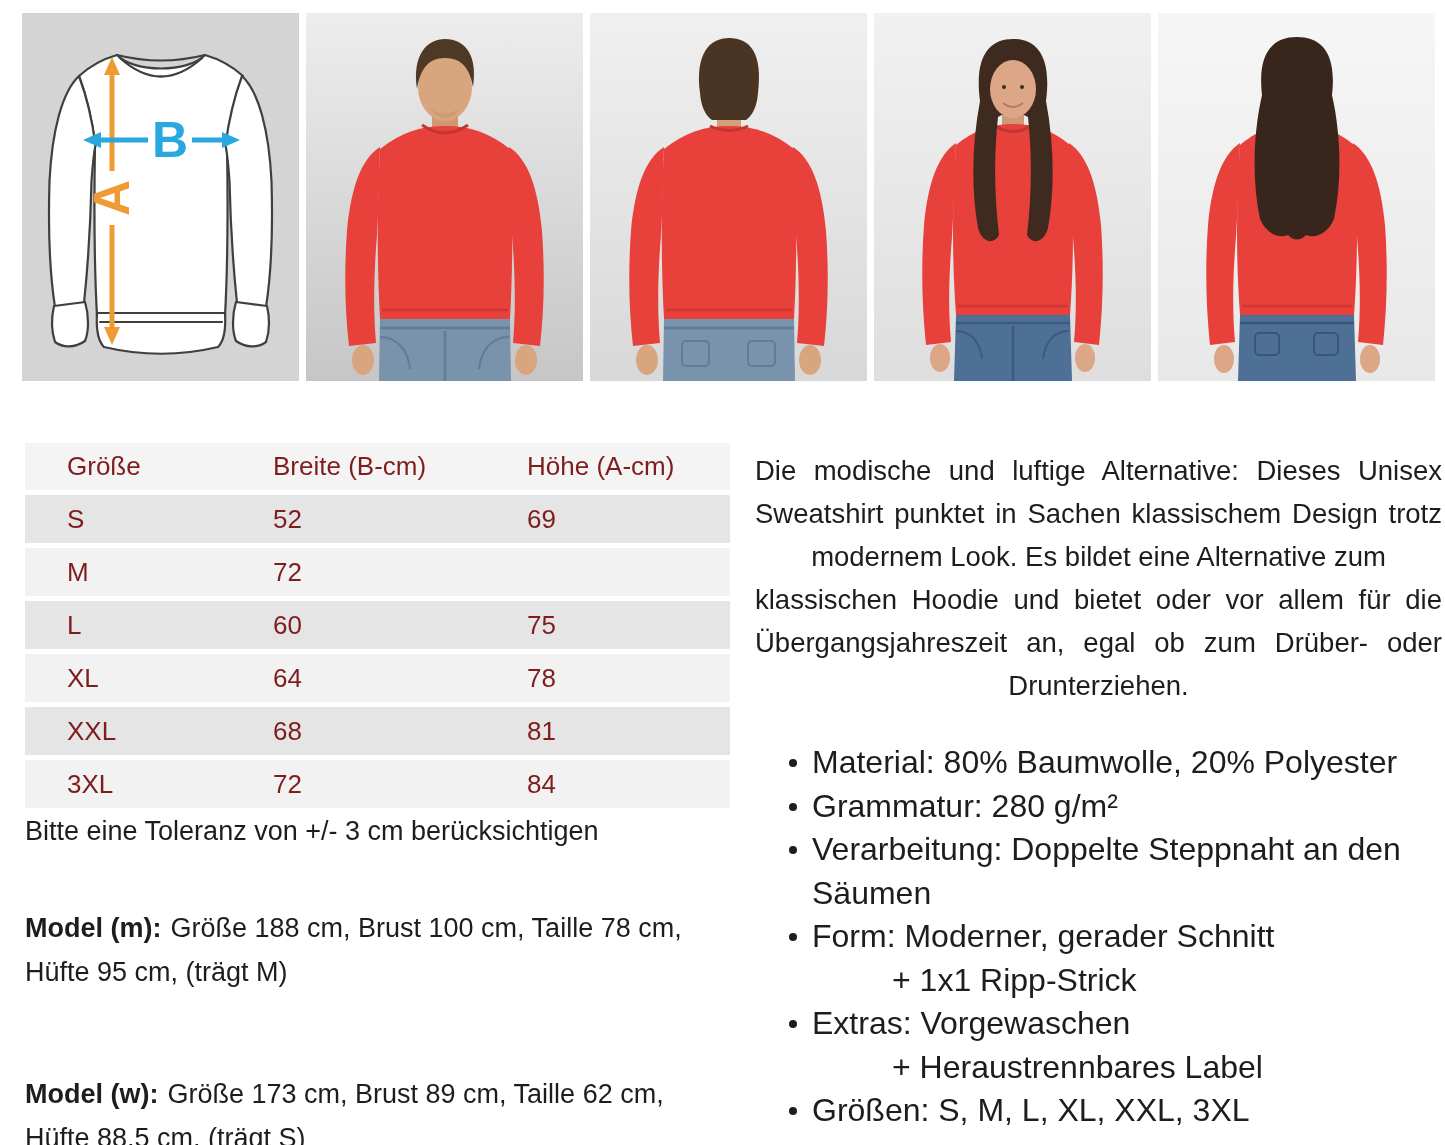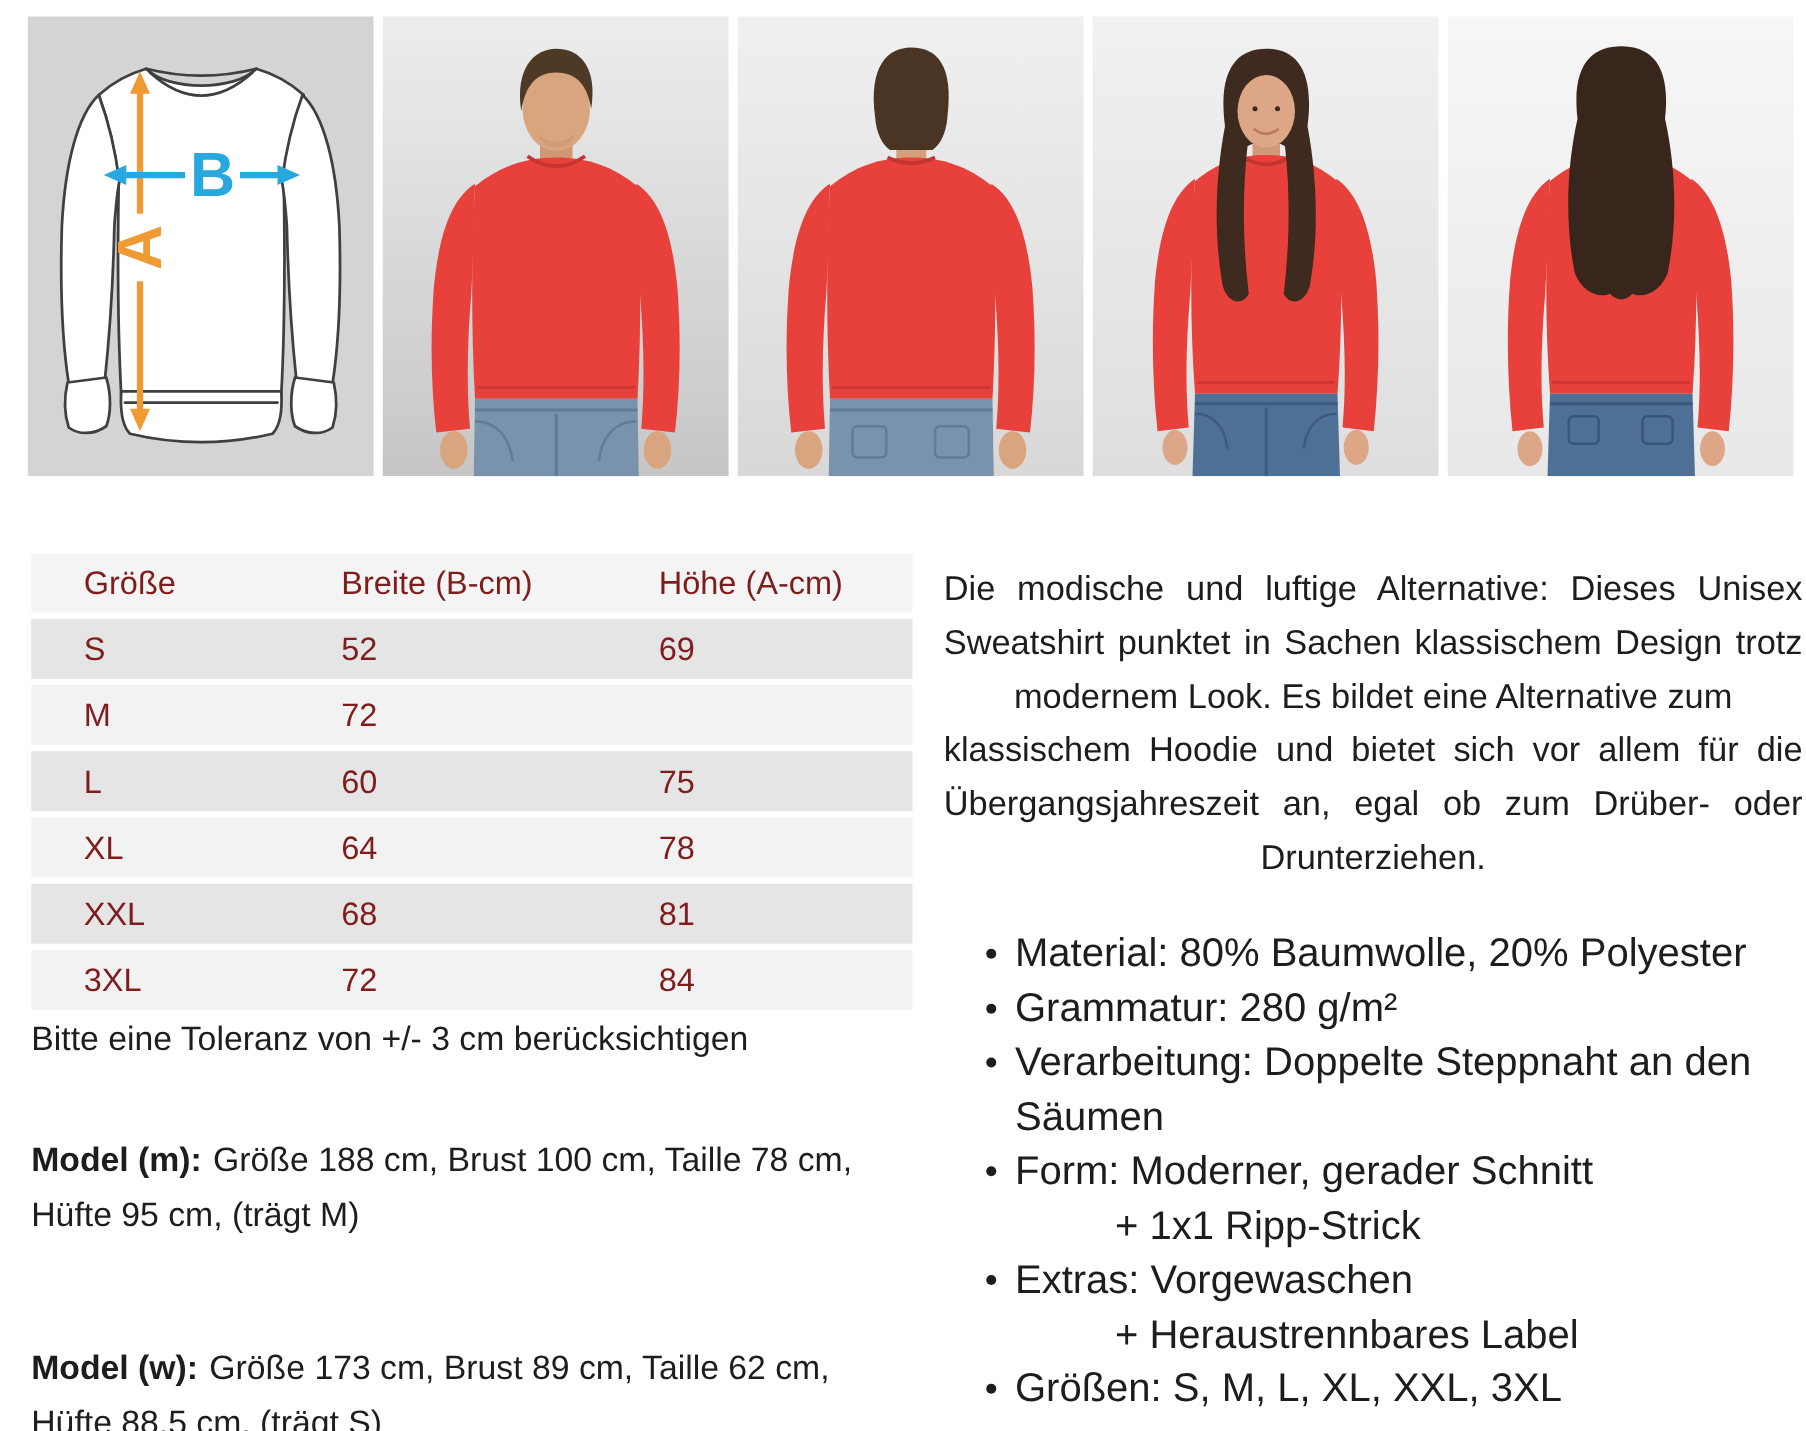--- a/index.html
+++ b/index.html
@@ -247,21 +247,21 @@
 
   <div class="model-block model-w">
     <span class="model-label">Model (w):</span><span>Größe 173 cm, Brust 89 cm, Taille 62 cm,</span>
     <div>Hüfte 88,5 cm, (trägt S)</div>
   </div>
 
   <div class="description">
     <div class="dj">Die modische und luftige Alternative: Dieses Unisex</div>
     <div class="dj">Sweatshirt punktet in Sachen klassischem Design trotz</div>
     <div class="dl">modernem Look. Es bildet eine Alternative zum</div>
-    <div class="dj">klassischem Hoodie und bietet sich vor allem für die</div>
+    <div class="dj">klassischen Hoodie und bietet oder vor allem für die</div>
     <div class="dj">Übergangsjahreszeit an, egal ob zum Drüber- oder</div>
     <div class="dl">Drunterziehen.</div>
   </div>
 
   <div class="features">
     <div class="feat">
         <span class="dot"></span>
         <span class="ftext">Material: 80% Baumwolle, 20% Polyester</span>
       </div>
     <div class="feat">

